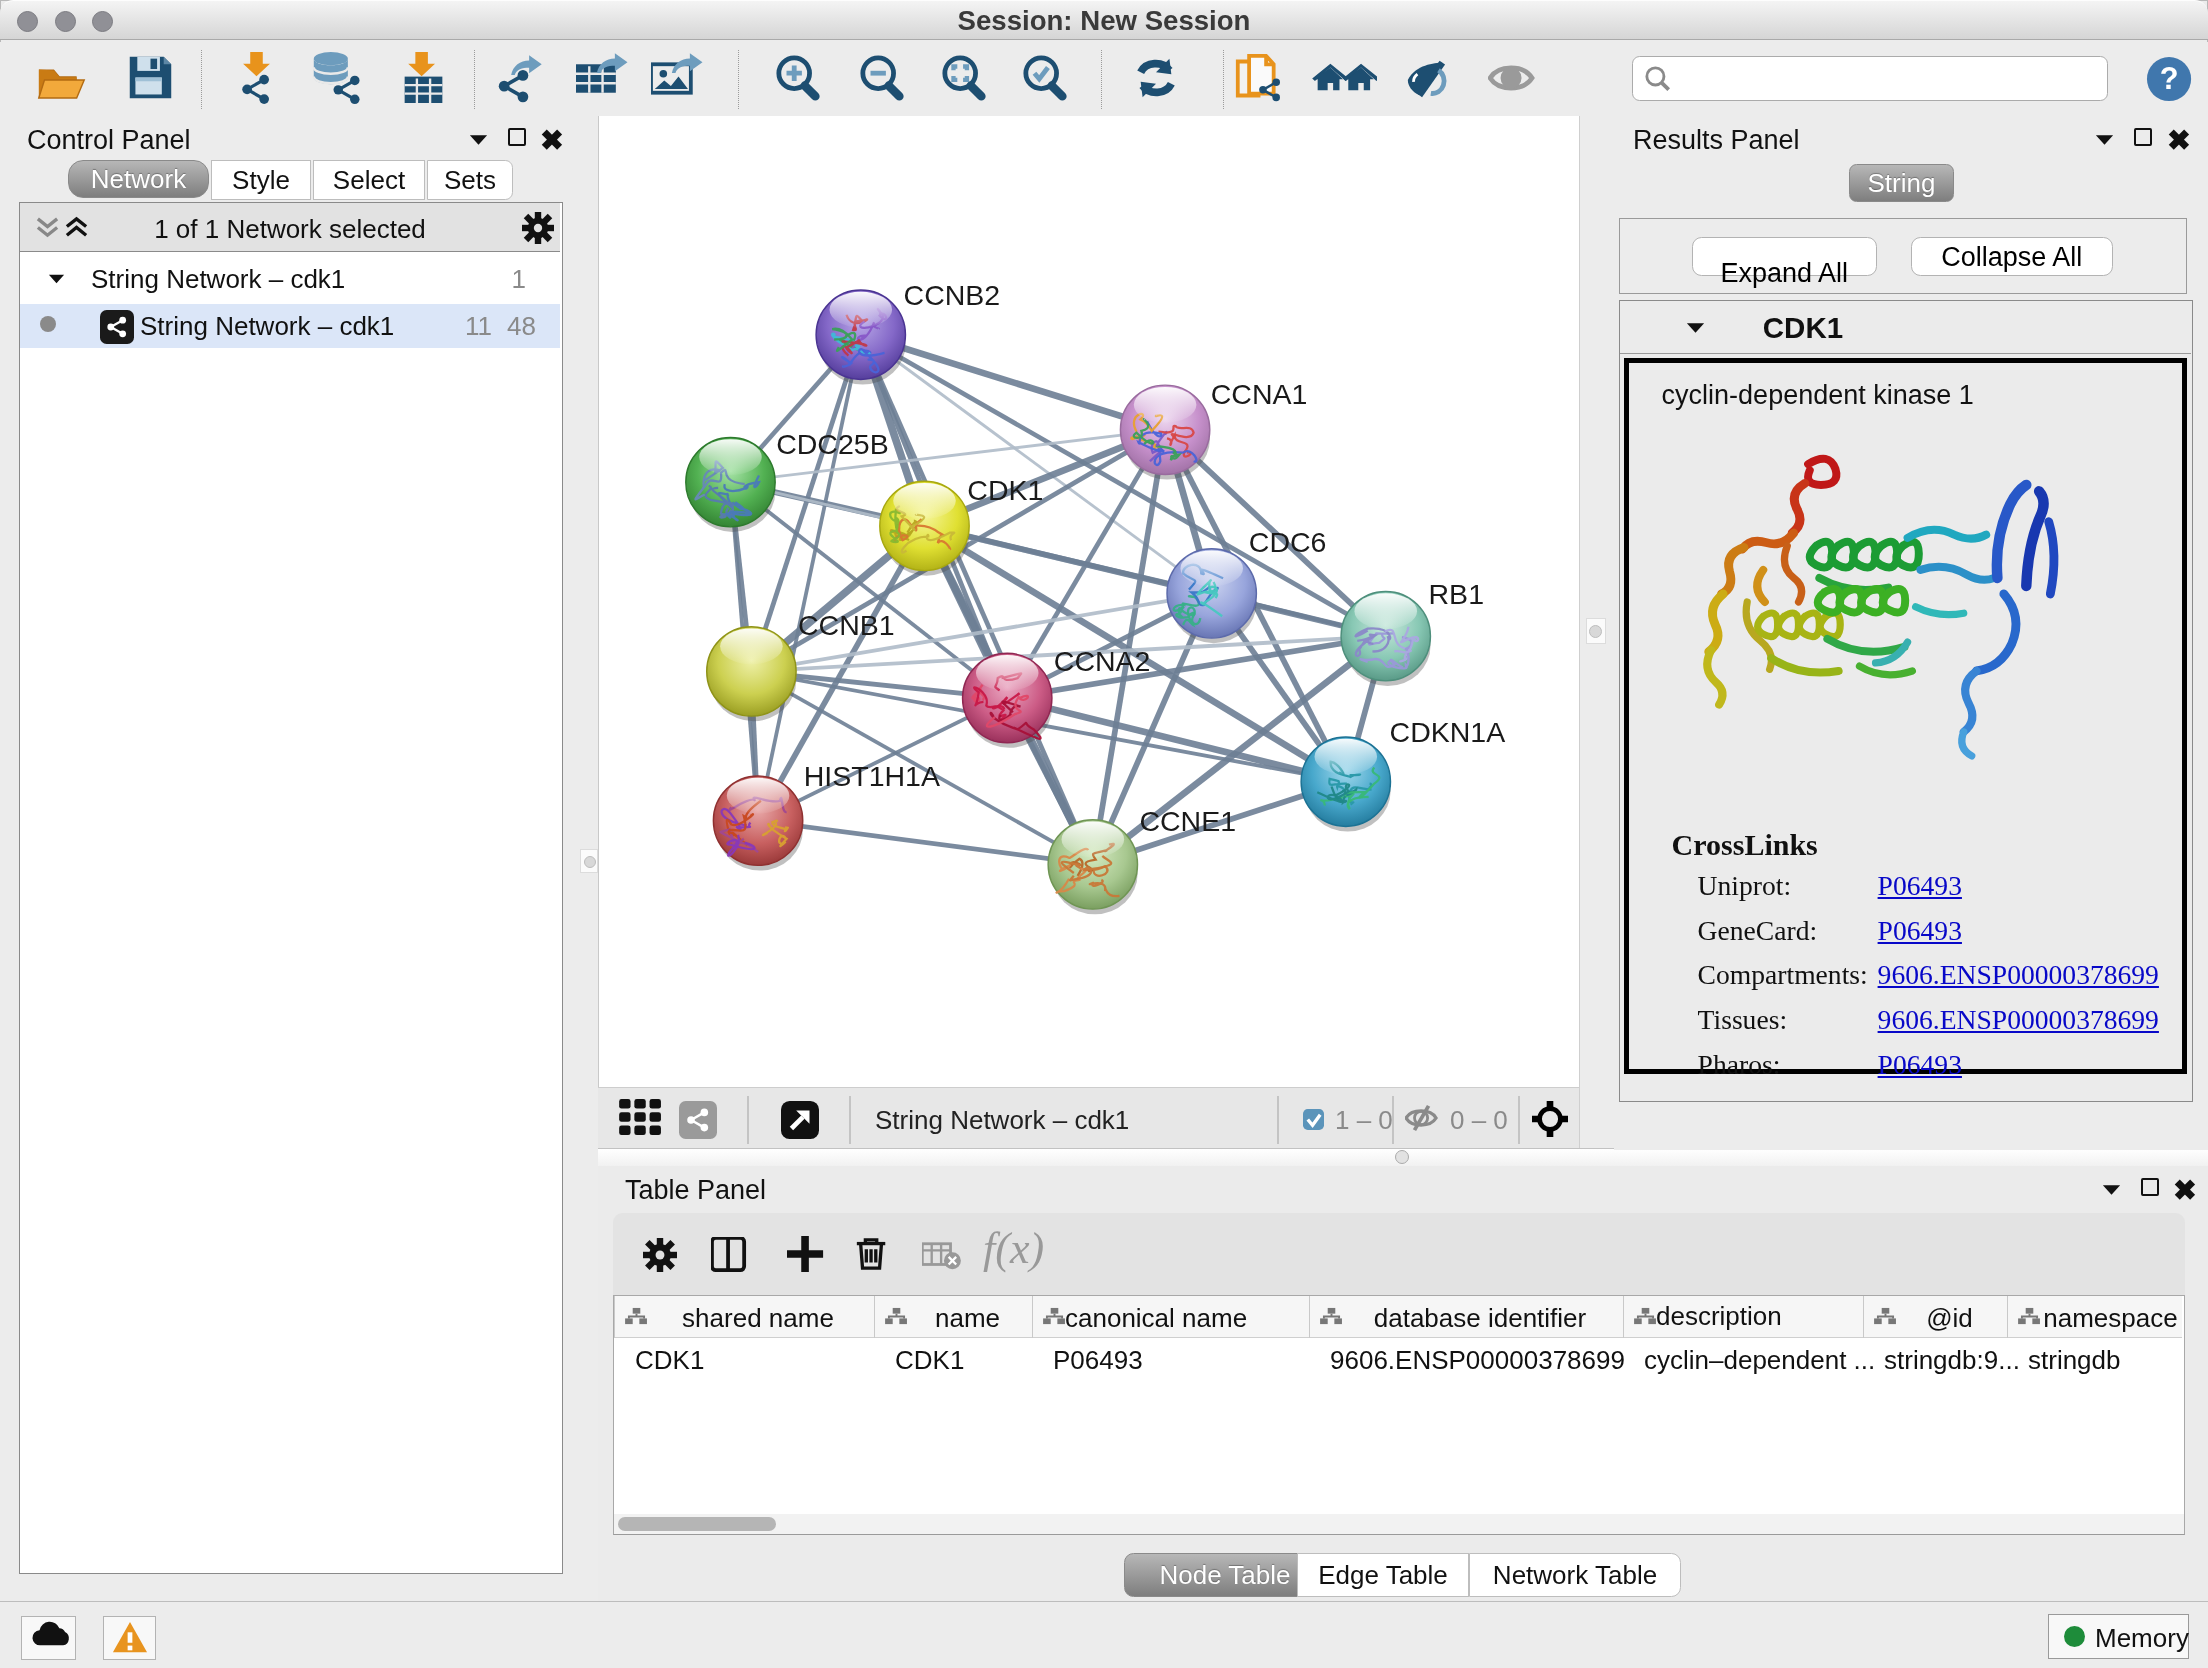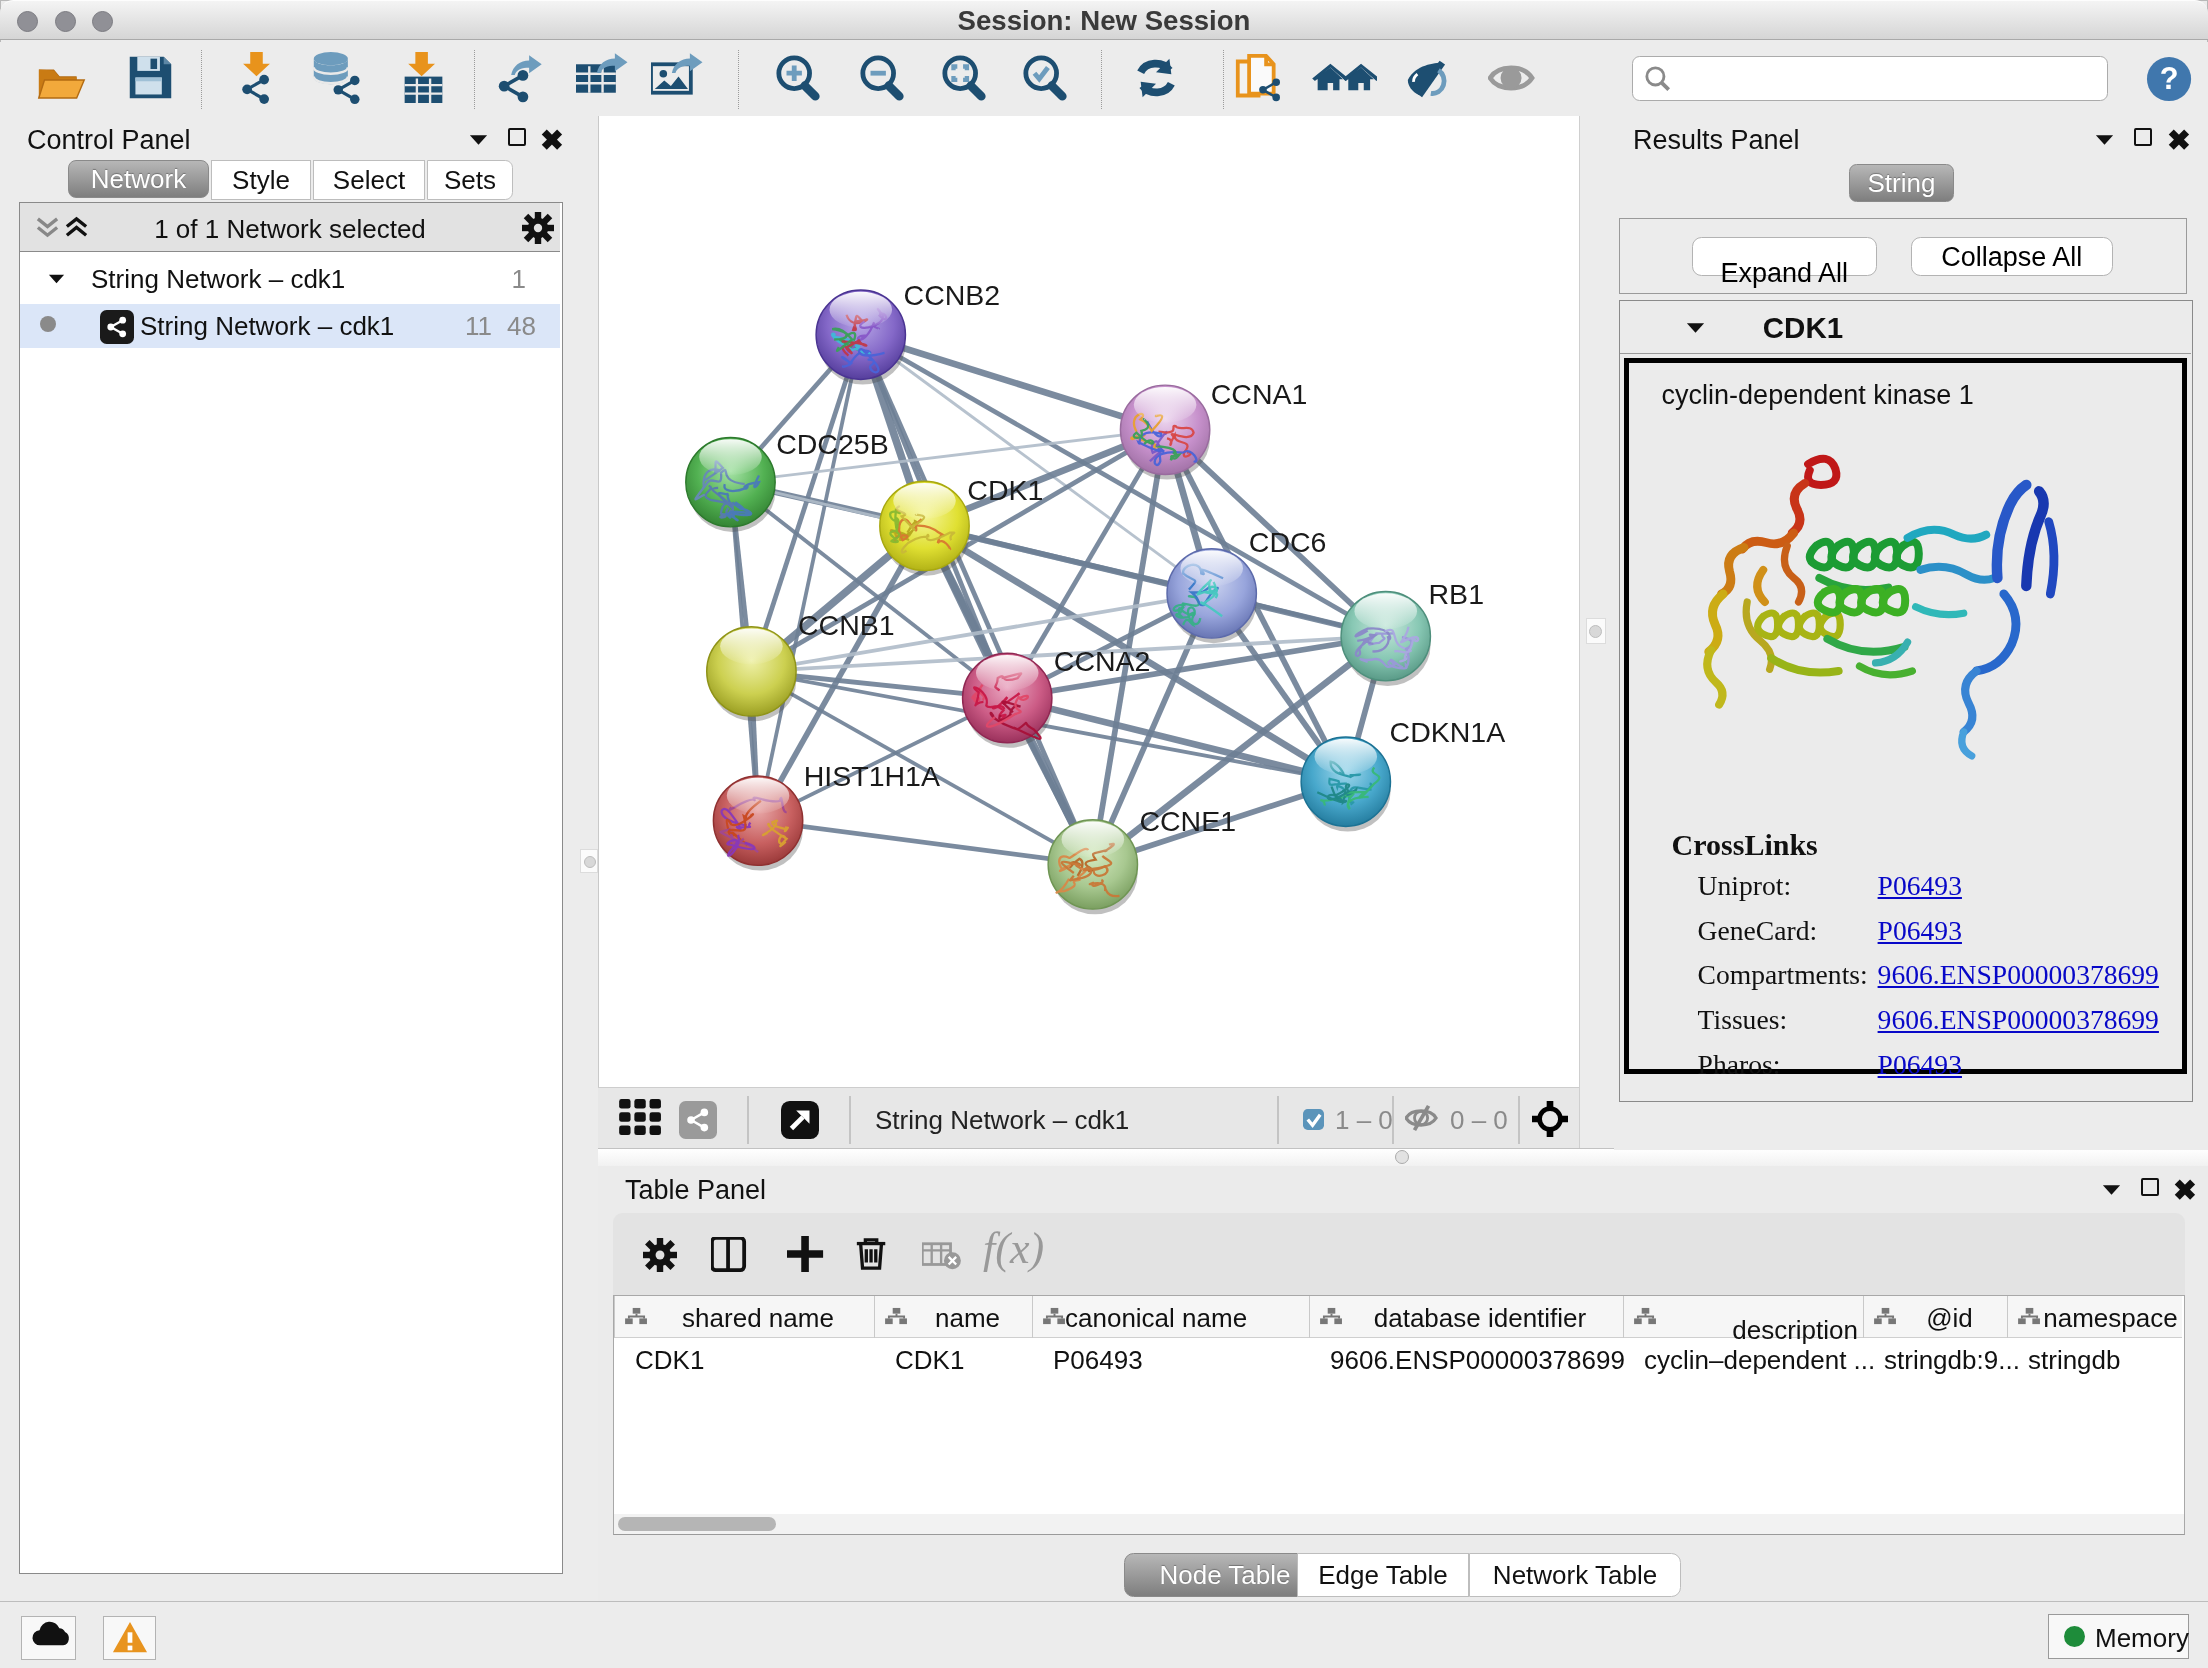--- a/index.html
+++ b/index.html
@@ -171,21 +171,21 @@
 <text x="24" y="34" font-size="32" font-weight="bold" fill="#fff" text-anchor="middle" font-family="Liberation Sans, sans-serif">?</text>
       </svg></div>
   </div>
 <div class="abs" style="left:0;top:116px;width:597px;height:1485px;background:#ececec">
     <div class="abs panel-title" style="left:27px;top:8.6px">Control Panel</div>
     <div class="abs" style="left:468px;top:13.3px"><svg width="21" height="21" viewBox="0 0 22 22" style="">
         <path d="M2 6.6 h18 l-9.0 9.9 z" fill="#111"></path>
       </svg></div>
     <div class="abs" style="left:508px;top:12.4px;width:18px;height:18px;border:2.9px solid #111;border-radius:1.9px"></div>
     <div class="abs" style="left:540px;top:7.6px;font-size:28.5px;font-weight:bold;color:#111">✖</div>
-    <div class="tab tabsel" style="left:68px;top:44px;width:141px;height:38px;border-radius:8px">Network</div>
+    <div class="tab tabsel" style="left:68px;top:44px;width:141px;height:38px;border-radius:15px">Network</div>
     <div class="tab" style="left:211px;top:44px;width:100px;height:40px">Style</div>
     <div class="tab" style="left:313px;top:44px;width:112px;height:40px">Select</div>
     <div class="tab" style="left:427px;top:44px;width:86px;height:40px;border-radius:0 7.6px 7.6px 0">Sets</div>
     <div class="abs" style="left:19px;top:86px;width:544px;height:1372px;border:1.9px solid #8a8a8a;background:#fff">
 <div class="abs" style="left:0;top:0;width:540px;height:49px;background:#e2e2e2;border-bottom:1.9px solid #8a8a8a">
   <div class="abs" style="left:15px;top:12.4px"><svg width="25" height="25" viewBox="0 0 26 26" style="">
             <g fill="none" stroke="#888" stroke-width="3.5">
               <path d="M3 4 l10 8 10 -8 M3 13 l10 8 10 -8"></path>
             </g>
           </svg></div>
@@ -690,21 +690,21 @@
         </div>
         <div class="abs" style="left:1009px;top:0;width:240px;height:42px;border-left:1px solid #c9c9c9">
 <div class="abs" style="left:9.5px;top:10.5px"><svg width="23" height="19" viewBox="0 0 24 20" style="">
               <g fill="#777">
                 <rect x="8" y="1" width="8" height="6"></rect>
 <rect x="0" y="12" width="8" height="6"></rect>
                 <rect x="15" y="12" width="8" height="6"></rect>
 <path d="M12 7 v3 M4 12 v-2 h16 v2" stroke="#777" stroke-width="2" fill="none"></path>
               </g>
             </svg></div>
-<div class="abs" style="left:32px;top:19px;width:202px;text-align:right;font-size:26px;color:#111;white-space:nowrap;overflow:hidden">description</div>
+<div class="abs" style="left:32px;top:5px;width:202px;text-align:left;font-size:26px;color:#111;white-space:nowrap;overflow:hidden">description</div>
         </div>
         <div class="abs" style="left:1249px;top:0;width:145px;height:42px;border-left:1px solid #c9c9c9">
 <div class="abs" style="left:9.5px;top:10.5px"><svg width="23" height="19" viewBox="0 0 24 20" style="">
               <g fill="#777">
                 <rect x="8" y="1" width="8" height="6"></rect>
 <rect x="0" y="12" width="8" height="6"></rect>
                 <rect x="15" y="12" width="8" height="6"></rect>
 <path d="M12 7 v3 M4 12 v-2 h16 v2" stroke="#777" stroke-width="2" fill="none"></path>
               </g>
             </svg></div>

